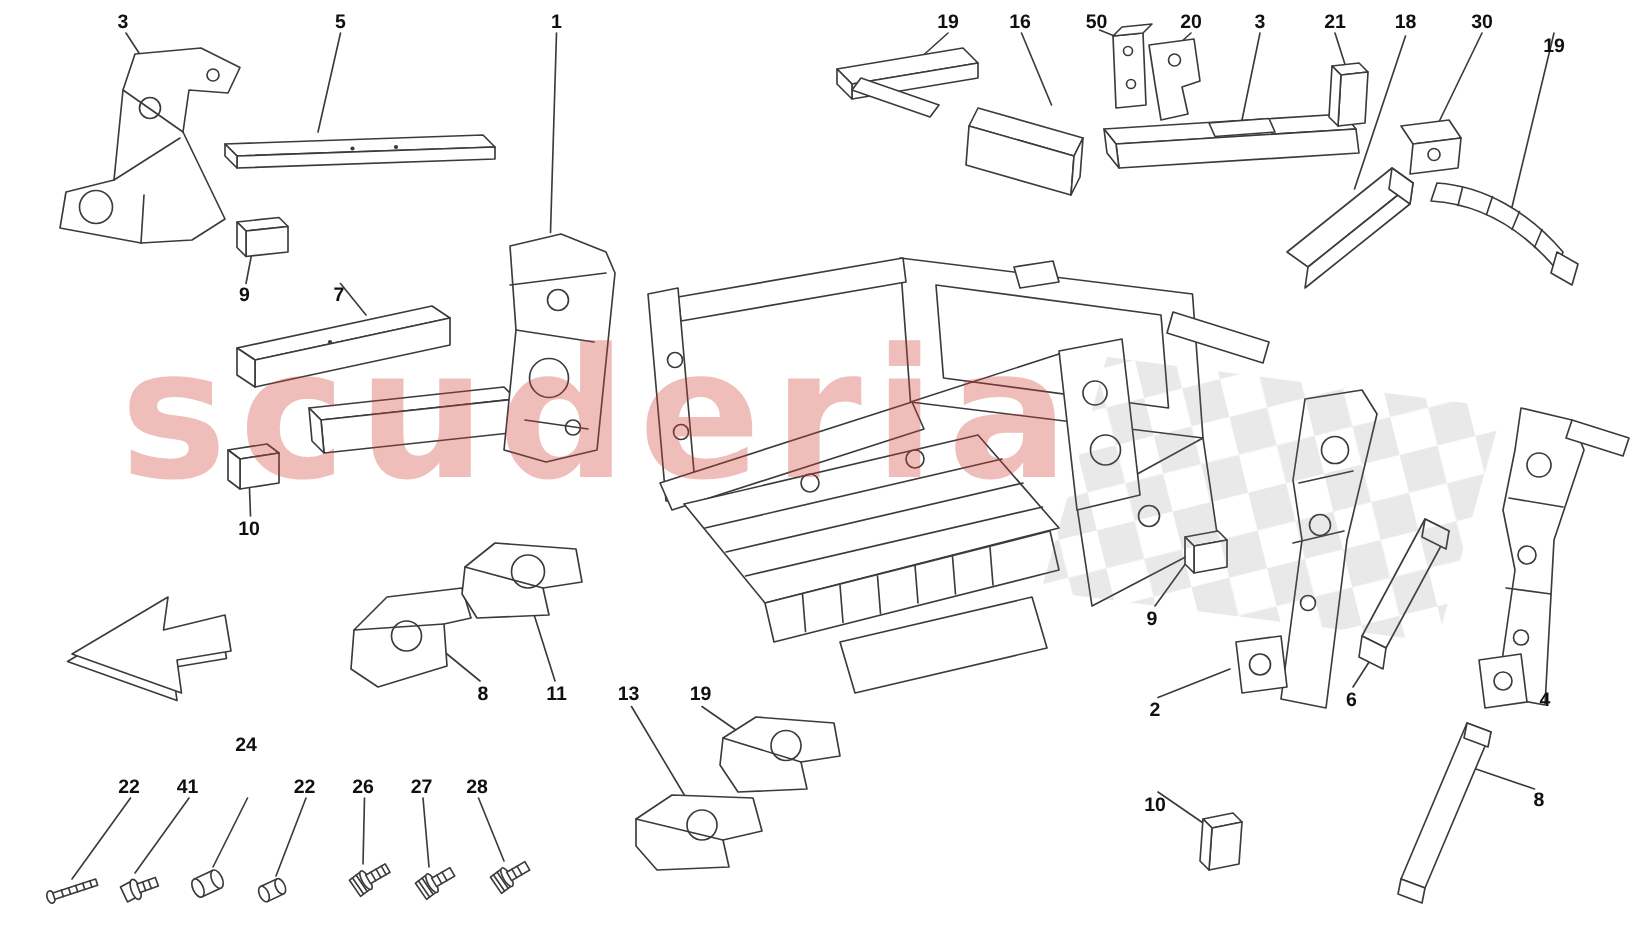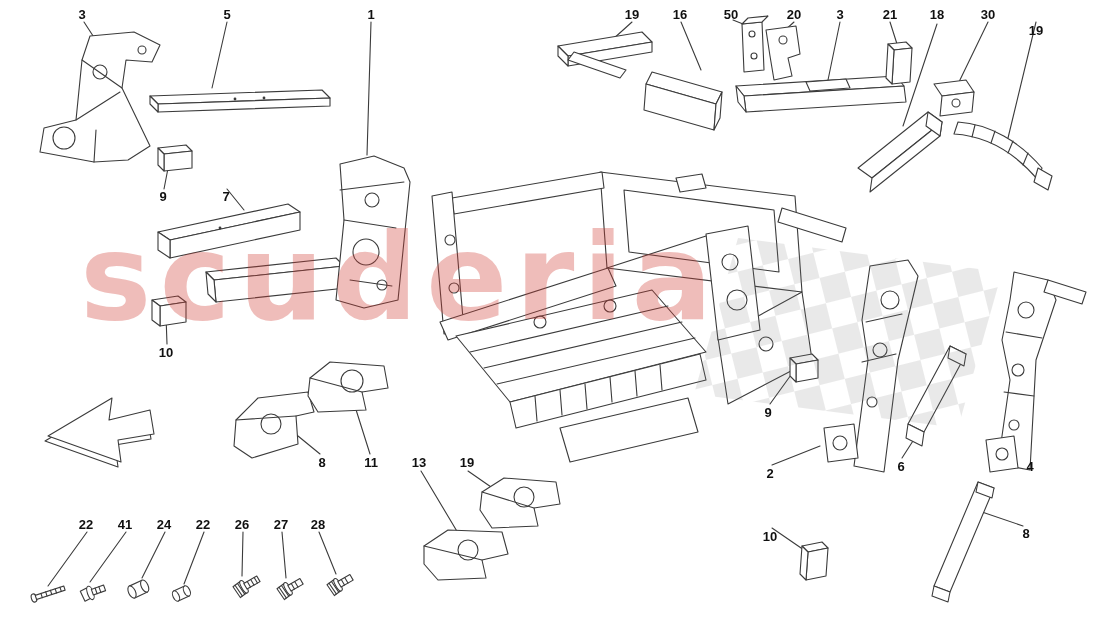--- a/index.html
+++ b/index.html
@@ -311,21 +311,21 @@
   <div class="callout" style="left:1036px;top:30px">19</div>
   <div class="callout" style="left:163px;top:196px">9</div>
   <div class="callout" style="left:226px;top:196px">7</div>
   <div class="callout" style="left:166px;top:352px">10</div>
   <div class="callout" style="left:322px;top:462px">8</div>
   <div class="callout" style="left:371px;top:462px">11</div>
   <div class="callout" style="left:419px;top:462px">13</div>
   <div class="callout" style="left:467px;top:462px">19</div>
   <div class="callout" style="left:86px;top:524px">22</div>
   <div class="callout" style="left:125px;top:524px">41</div>
-  <div class="callout" style="left:164px;top:524px">24</div>
+  <div class="callout" style="left:164px;top:496px">24</div>
   <div class="callout" style="left:203px;top:524px">22</div>
   <div class="callout" style="left:242px;top:524px">26</div>
   <div class="callout" style="left:281px;top:524px">27</div>
   <div class="callout" style="left:318px;top:524px">28</div>
   <div class="callout" style="left:768px;top:412px">9</div>
   <div class="callout" style="left:770px;top:473px">2</div>
   <div class="callout" style="left:901px;top:466px">6</div>
   <div class="callout" style="left:1030px;top:466px">4</div>
   <div class="callout" style="left:770px;top:536px">10</div>
   <div class="callout" style="left:1026px;top:533px">8</div>

